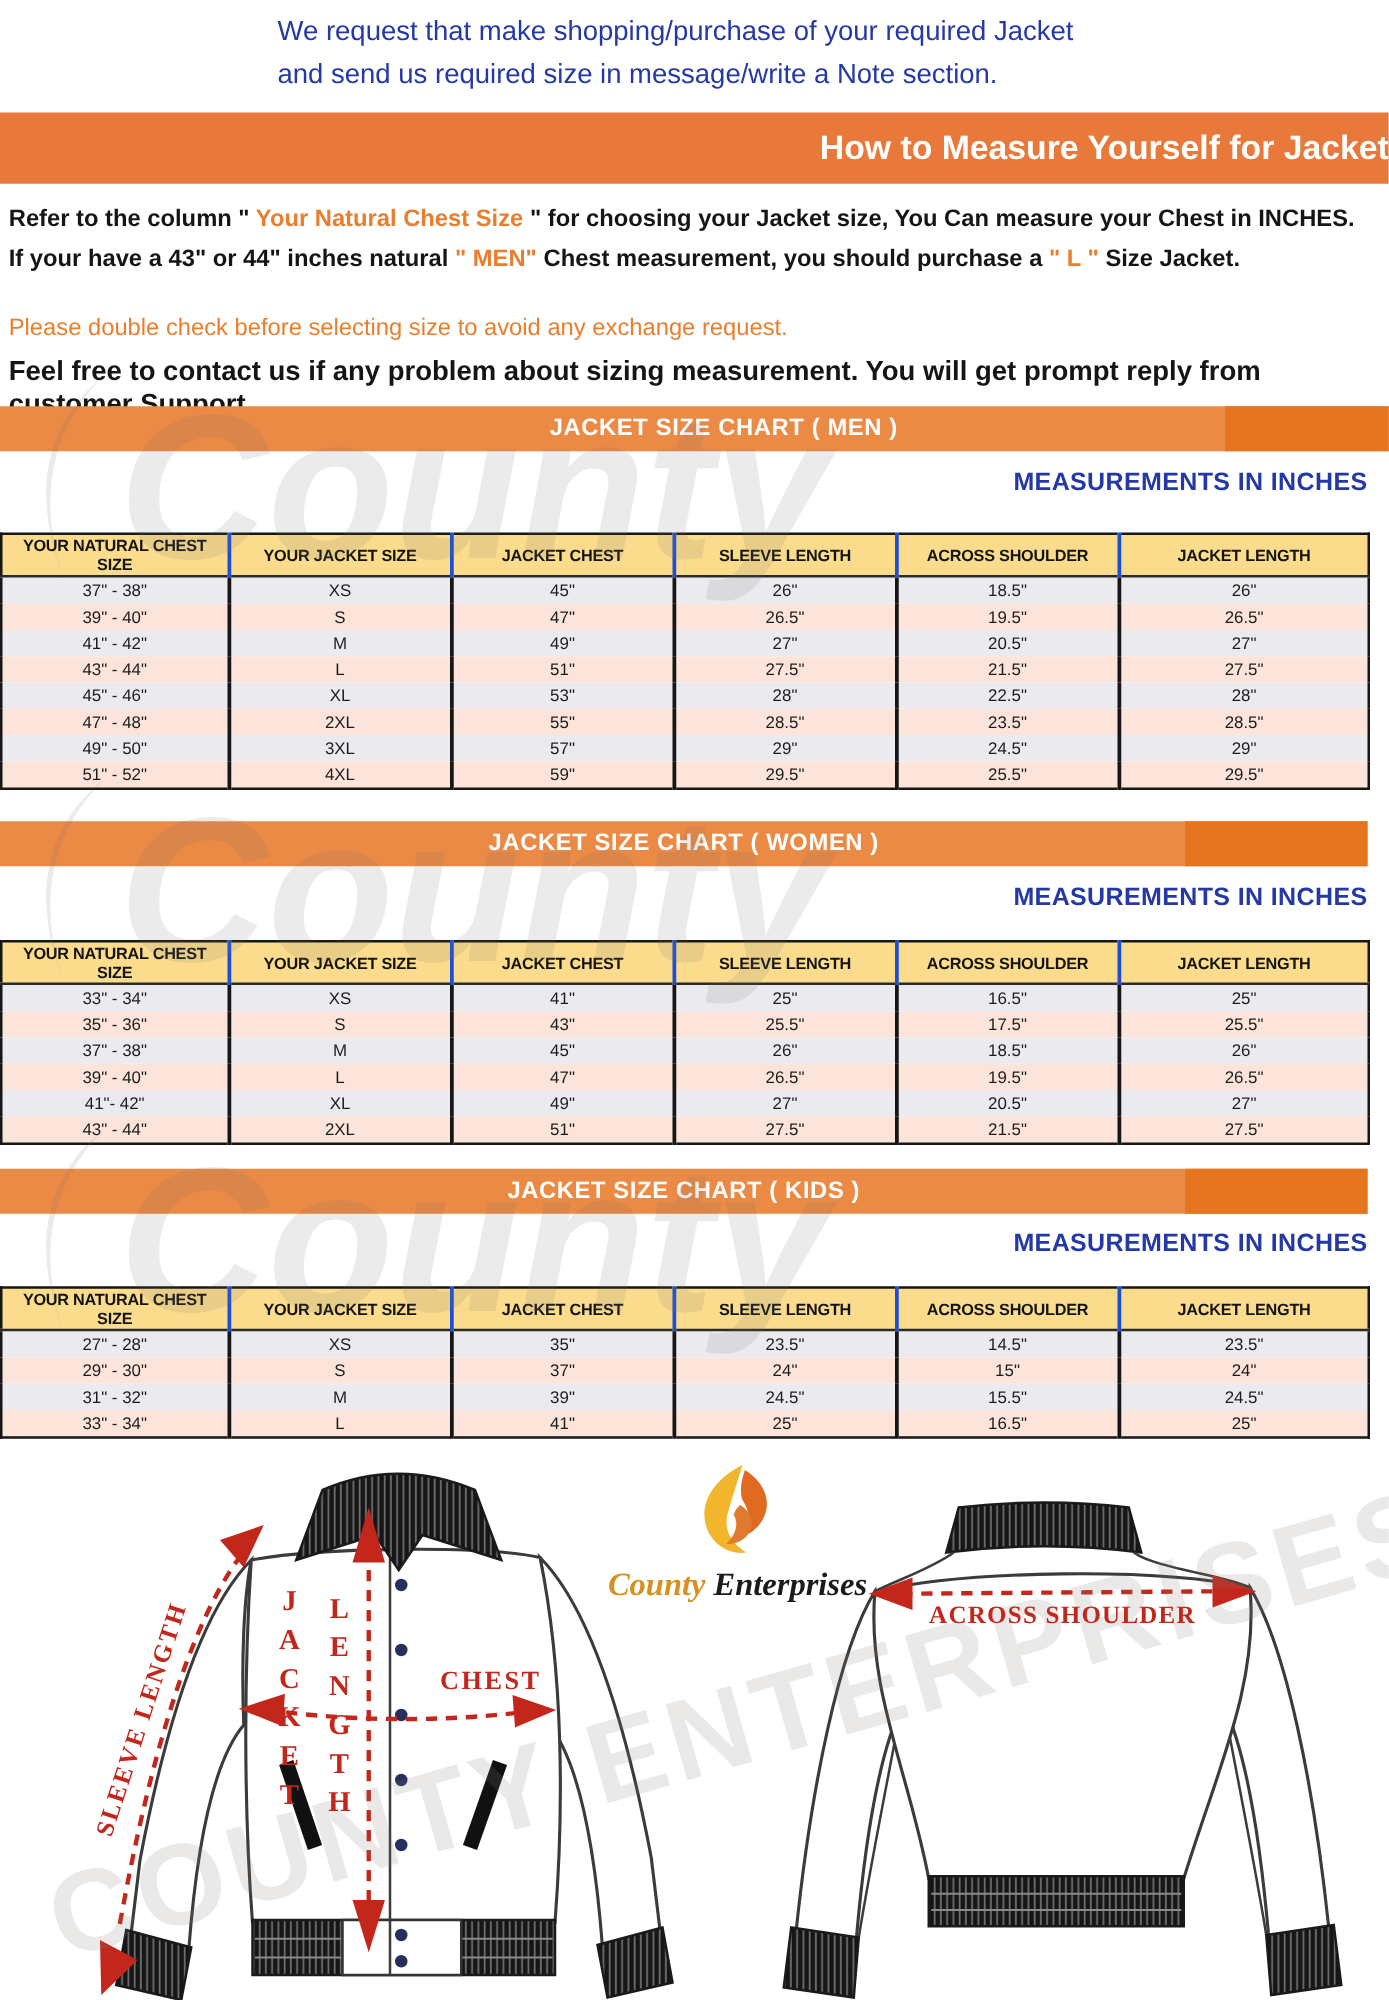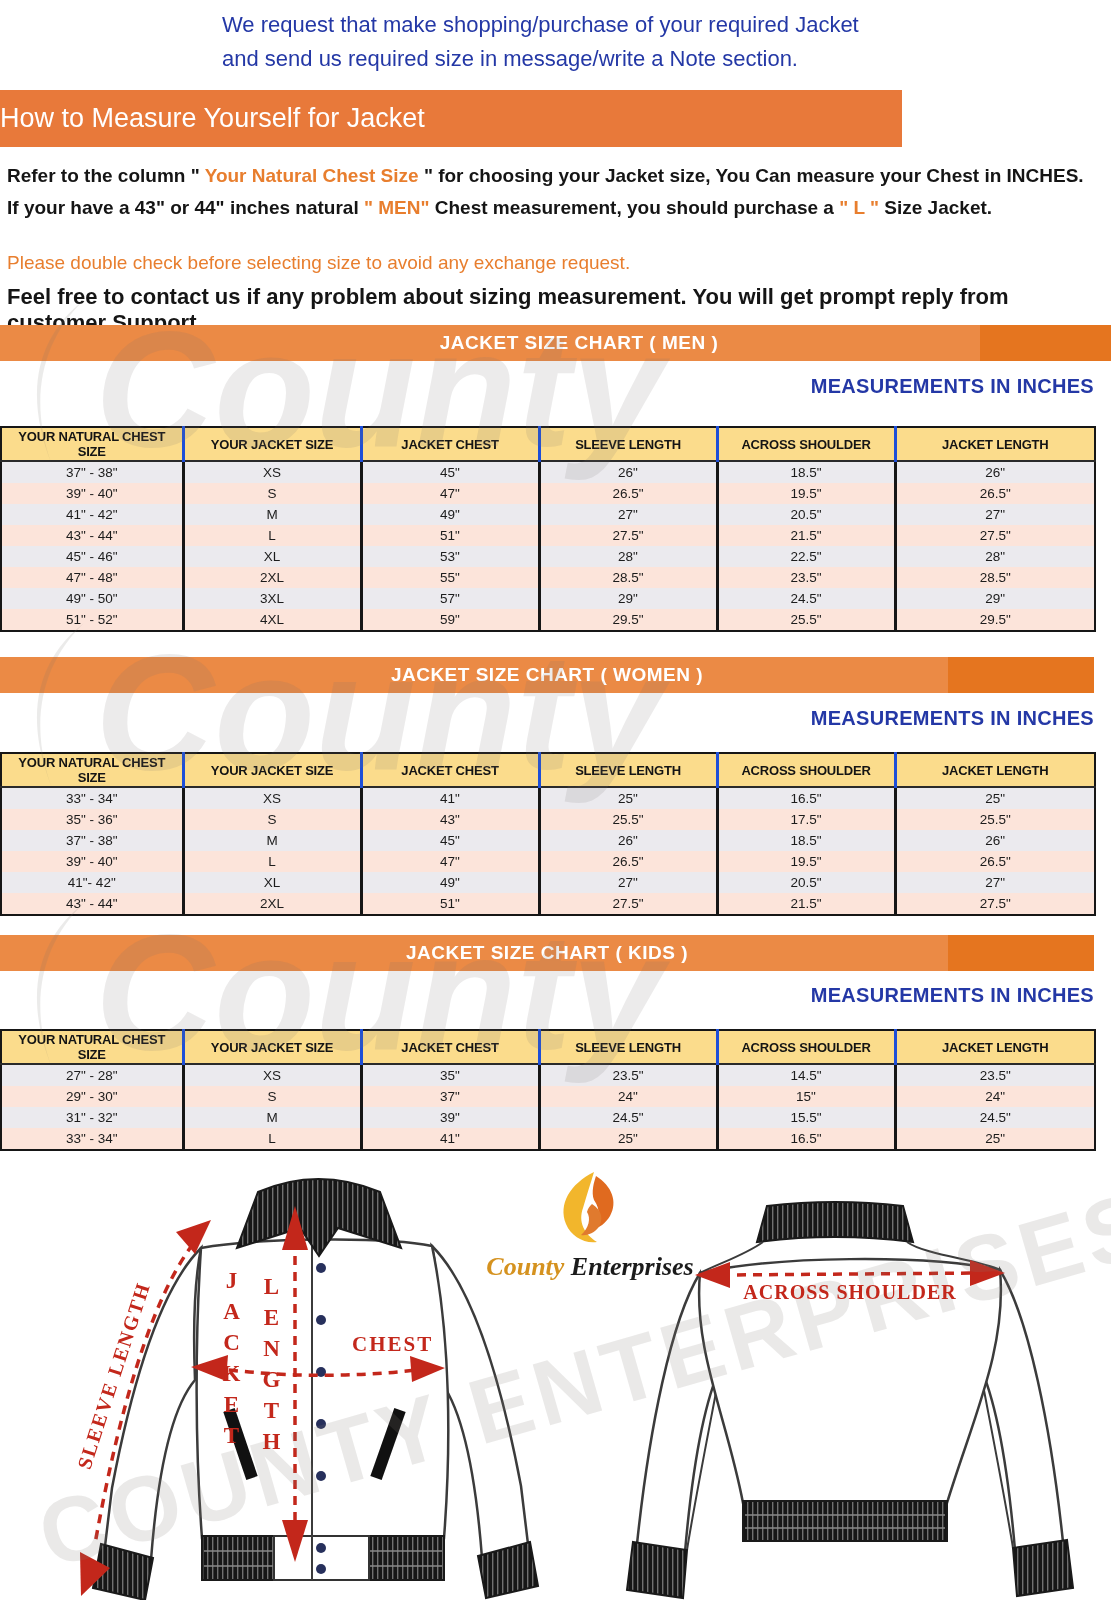--- a/index.html
+++ b/index.html
@@ -4,22 +4,22 @@
 <style>
   html,body{margin:0;padding:0;}
   body{width:1111px;height:1600px;position:relative;background:#ffffff;
        font-family:"Liberation Sans",sans-serif;overflow:hidden;}
 
   
   .intro-line{position:absolute;left:222px;color:#2438A6;font-size:22px;font-weight:normal;}
   .intro-1{top:12px;} .intro-2{top:46px;}
 
   
-  .main-banner{position:absolute;left:0;top:90px;width:902px;height:57px;background:#E8793A;
-    color:#ffffff;font-size:27px;font-weight:normal;text-align:left;line-height:57px;}
+  .main-banner{position:absolute;left:0;top:90px;width:1111px;height:57px;background:#E8793A;
+    color:#ffffff;font-size:27px;font-weight:bold;text-align:right;line-height:57px;}
 
   
   .para{position:absolute;left:7px;font-size:19px;font-weight:bold;color:#151515;white-space:nowrap;}
   .para .hl{color:#E87E2E;}
   .p1{top:165px;} .p2{top:197px;}
   .note-orange{position:absolute;left:7px;top:252px;font-size:19px;font-weight:normal;color:#E87E2E;}
   .note-black{position:absolute;left:7px;top:284px;font-size:22px;font-weight:bold;color:#151515;}
 
   
   .chart-banner{position:absolute;left:0;width:1094px;height:36px;background:#EB8A45;

